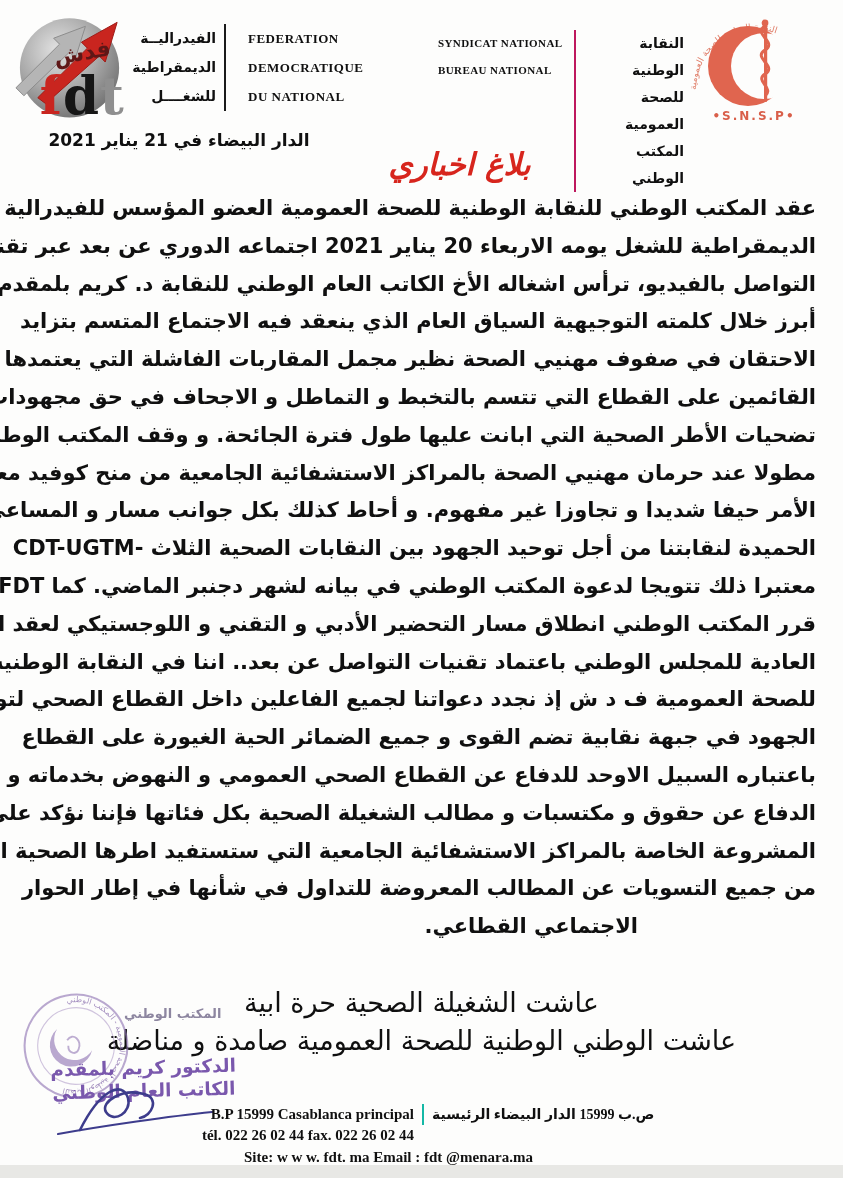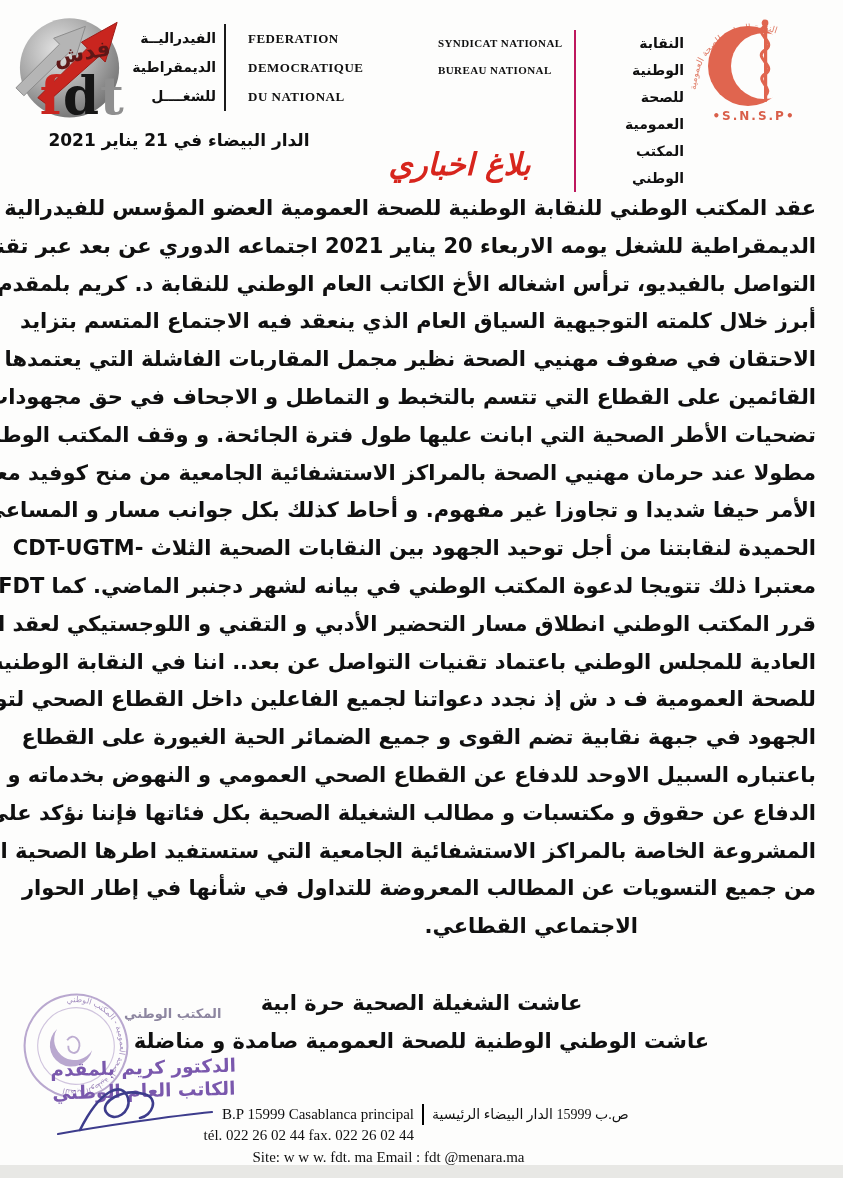--- a/index.html
+++ b/index.html
@@ -25,33 +25,33 @@
   
   .press-title{position:absolute;left:0;top:146px;width:100%;text-align:center;padding-left:76px;box-sizing:border-box;
     color:#d7251d;font-weight:bold;font-style:italic;font-size:31px;letter-spacing:1px;}
   
   .body-lines{position:absolute;left:28px;top:190px;width:788px;direction:rtl;}
   .body-line{height:37.8px;line-height:37.8px;font-weight:bold;font-size:21px;
     text-align:justify;text-align-last:justify;white-space:nowrap;overflow:visible;}
   .body-line:last-child{text-align-last:right;padding-left:0;padding-right:178px;box-sizing:border-box;}
   
   .slogans{position:absolute;left:0;top:984px;width:100%;direction:rtl;text-align:center;}
-  .slogan-line{height:38px;line-height:38px;font-weight:bold;font-size:21px;}
+  .slogan-line{height:38px;line-height:38px;font-weight:normal;font-size:27px;}
   
   .stamp{position:absolute;left:20px;top:990px;width:112px;height:112px;opacity:.85;transform:rotate(-12deg);}
   .stamp-label{position:absolute;left:124px;top:1006px;direction:rtl;font-weight:bold;font-size:13px;color:#8d86a0;}
   .sig-block{position:absolute;left:46px;top:1056px;width:195px;direction:rtl;text-align:center;
     color:#7a58ad;font-weight:bold;font-size:18.5px;line-height:23px;transform:rotate(-1.5deg);}
   .sig-scribble{position:absolute;left:52px;top:1072px;width:195px;height:65px;}
   
   .footer{position:absolute;left:0;top:1104px;width:760px;
-    font-family:"Liberation Serif","DejaVu Sans",serif;font-weight:normal;font-size:15px;line-height:21px;}
+    font-family:"Liberation Serif","DejaVu Sans",serif;font-weight:bold;font-size:15px;line-height:21px;}
   .f-grid{display:grid;grid-template-columns:422px 1fr;}
   .f-left{text-align:right;padding-right:8px;}
-  .f-right{border-left:2px solid #000000;padding-left:8px;direction:rtl;text-align:left;font-size:14px;}
+  .f-right{border-left:2px solid #14b8a6;padding-left:8px;direction:rtl;text-align:left;font-size:14px;}
   .f-center{grid-column:1 / -1;text-align:center;padding-left:17px;margin-top:1px;}
   .page-edge{position:absolute;left:0;bottom:0;width:100%;height:13px;background:#e8e8e5;}
 </style>
 </head>
 <body>
 
 <div class="page">
 
   <svg class="logo-fdt" viewBox="0 0 125 120">
     <defs>

